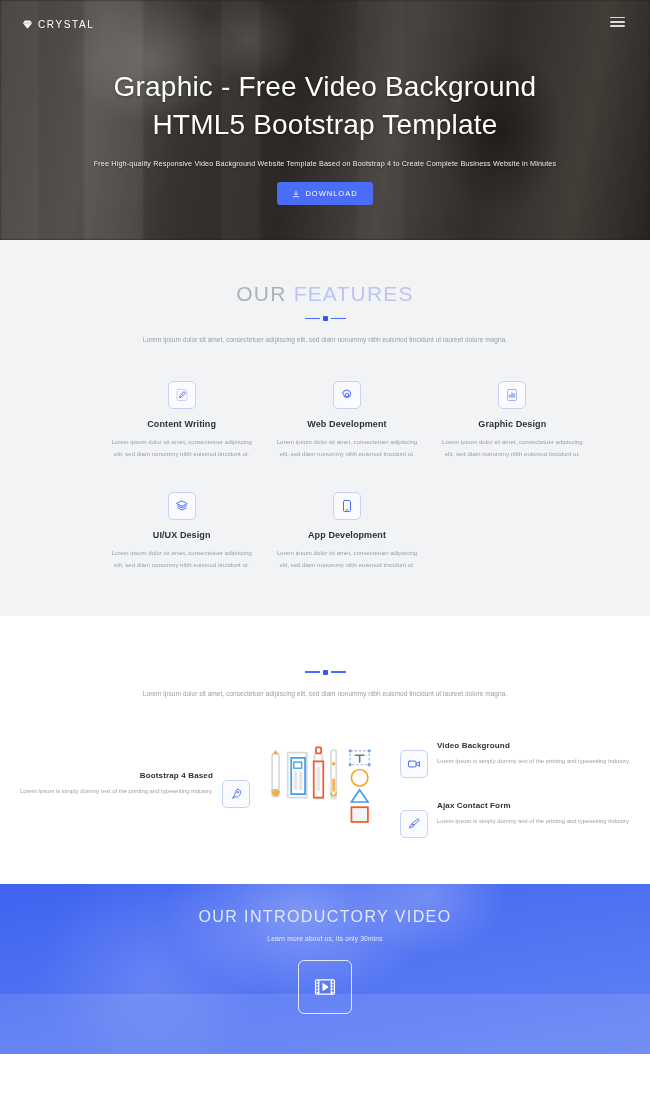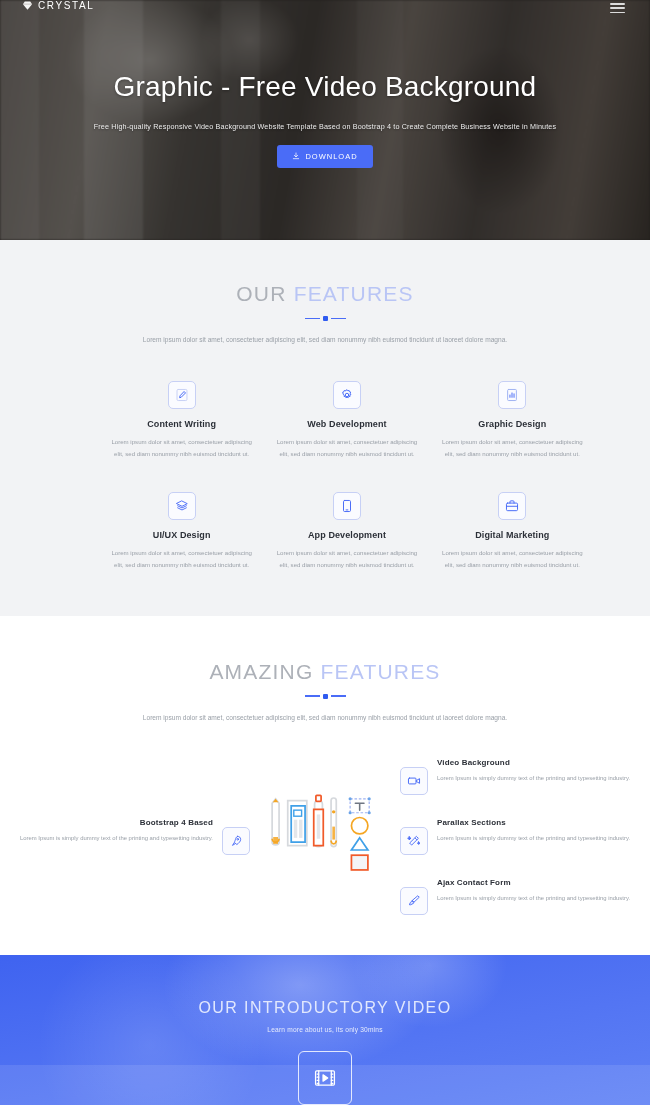--- a/index.html
+++ b/index.html
@@ -29,21 +29,21 @@
       linear-gradient(90deg, rgba(255,255,255,.10) 0 6%, transparent 6% 13%,
         rgba(255,255,255,.16) 13% 22%, transparent 22% 34%,
         rgba(255,255,255,.08) 34% 40%, transparent 40% 55%,
         rgba(255,255,255,.05) 55% 62%, transparent 62% 100%);
   }
   .hero-shade { position:absolute; inset:0; background:rgba(20,17,15,.46); }
   .hero-inner { position:relative; z-index:3; height:100%; }
 
   .navbar {
     position:absolute; top:0; left:0; right:0; height:30px;
-    display:flex; align-items:flex-start; justify-content:space-between;
+    display:flex; align-items:flex-end; justify-content:space-between;
     padding:0 22px;
     gap:48px;
   }
   .logo { display:flex; align-items:center; gap:5px; }
   .logo-text {
     color:#fff; font-size:10px; letter-spacing:1.6px; font-weight:400;
   }
   .gem-icon { width:11px; height:11px; display:block; }
   .hamburger { display:flex; flex-direction:column; gap:2.5px; cursor:pointer; padding:3px; }
   .hamburger span { display:block; width:15px; height:1.8px; background:#dcdcdc; border-radius:1px; }
@@ -142,21 +142,21 @@
       radial-gradient(ellipse 190px 120px at 300px 30px, rgba(255,255,255,.30), transparent 72%),
       radial-gradient(ellipse 110px 90px at 430px 10px, rgba(255,255,255,.22), transparent 70%),
       radial-gradient(ellipse 150px 150px at 150px 90px, rgba(255,255,255,.13), transparent 75%),
       linear-gradient(170deg,#3f63f0 0%,#5375f3 55%,#6183f5 100%);
   }
   .video-bg:after{
     content:""; position:absolute; left:0; right:0; top:110px; bottom:0;
     background:rgba(255,255,255,.10);
   }
   .video-inner {
-    position:relative; z-index:3; text-align:center; padding-top:44px;
+    position:relative; z-index:3; text-align:center; padding-top:24px;
   }
   .video-title {
     color:#e2e8fd; font-size:16px; font-weight:300; letter-spacing:1.4px;
   }
   .video-sub { color:#e6ebfd; font-size:6.6px; margin-top:9px; letter-spacing:.2px; }
   .play-btn {
     width:54px; height:54px; margin:18px auto 0;
     border:1.4px solid rgba(255,255,255,.82); border-radius:6px;
     display:flex; align-items:center; justify-content:center; cursor:pointer;
     background:transparent;
@@ -184,20 +184,21 @@
       <div class="hamburger">
         <span></span>
         <span></span>
         <span></span>
       </div>
     </nav>
 
     <div class="hero-content">
       <h1 class="hero-title">
         <span>Graphic - Free Video Background</span><br>
+        <span>HTML5 Bootstrap Template</span>
       </h1>
       <p class="hero-sub">Free High-quality Responsive Video Background Website Template Based on Bootstrap 4 to Create Complete Business Website in Minutes</p>
       <button class="btn-download">
         <span>
           <svg class="dl-icon" viewBox="0 0 24 24" fill="none" stroke="#ffffff" stroke-width="2.2" stroke-linecap="round" stroke-linejoin="round">
             <path d="M12 3v11"></path>
               <path d="M7 10l5 5 5-5"></path>
               <path d="M4 20h16"></path>
           </svg>
         </span>
@@ -271,40 +272,26 @@
       <div class="icon-box">
         <svg viewBox="0 0 24 24" fill="none" stroke="#4a6cf7" stroke-width="1.7" stroke-linecap="round" stroke-linejoin="round">
           <rect x="6" y="2.5" width="12" height="19" rx="2"></rect>
           <path d="M10.5 18.7h3"></path>
         </svg>
       </div>
       <div class="svc-title">App Development</div>
       <div class="svc-desc">Lorem ipsum dolor sit amet, consectetuer adipiscing elit, sed diam nonummy nibh euismod tincidunt ut.</div>
     </div>
 
-    <div class="svc">
-      <div class="icon-box">
-        <svg viewBox="0 0 24 24" fill="none" stroke="#4a6cf7" stroke-width="1.7" stroke-linecap="round" stroke-linejoin="round">
-          <rect x="2.5" y="7" width="19" height="13" rx="2"></rect>
-          <path d="M8.5 7V4.8a1.6 1.6 0 011.6-1.6h3.8a1.6 1.6 0 011.6 1.6V7"></path>
-          <path d="M2.5 12.5h19"></path>
-        </svg>
-      </div>
-      <div class="svc-title">Digital Marketing</div>
-      <div class="svc-desc">Lorem ipsum dolor sit amet, consectetuer adipiscing elit, sed diam nonummy nibh euismod tincidunt ut.</div>
-    </div>
 
   </div>
 </section>
 
 <section class="features">
   <div class="section-head">
-    <div class="sec-title">
-      <span class="t1">AMAZING </span><span class="t2">FEATURES</span>
-    </div>
     <div class="divider">
       <span class="line"></span>
       <span class="dot"></span>
       <span class="line"></span>
     </div>
     <p class="sec-desc">Lorem ipsum dolor sit amet, consectetuer adipiscing elit, sed diam nonummy nibh euismod tincidunt ut laoreet dolore magna.</p>
   </div>
 
   <div class="feat-wrap">
 
@@ -375,34 +362,20 @@
             <rect x="2.5" y="7" width="13" height="10" rx="1.6"></rect>
             <path d="M16.5 11l5-3v8l-5-3z"></path>
           </svg>
         </div>
         <div class="feat-body">
           <div class="feat-title">Video Background</div>
           <div class="feat-desc">Lorem Ipsum is simply dummy text of the printing and typesetting industry.</div>
         </div>
       </div>
 
-      <div class="feat right">
-        <div class="feat-ico">
-          <svg viewBox="0 0 24 24" fill="none" stroke="#4a6cf7" stroke-width="1.6" stroke-linecap="round" stroke-linejoin="round">
-            <path d="M16.5 4.5l3 3L8 19l-3-3z"></path>
-            <path d="M14 7l3 3"></path>
-            <path d="M4 4.5l.9 2 2 .9-2 .9L4 10.3l-.9-2-2-.9 2-.9z" fill="#4a6cf7"></path>
-            <path d="M20 13.5l.7 1.5 1.5.7-1.5.7-.7 1.5-.7-1.5-1.5-.7 1.5-.7z" fill="#4a6cf7"></path>
-          </svg>
-        </div>
-        <div class="feat-body">
-          <div class="feat-title">Parallax Sections</div>
-          <div class="feat-desc">Lorem Ipsum is simply dummy text of the printing and typesetting industry.</div>
-        </div>
-      </div>
 
       <div class="feat right">
         <div class="feat-ico">
           <svg viewBox="0 0 24 24" fill="none" stroke="#4a6cf7" stroke-width="1.6" stroke-linecap="round" stroke-linejoin="round">
             <path d="M19 3.5l2 2-9 8.5-2.5-2.5z"></path>
             <path d="M9 12l3 3-3.5 2.5c-1.6 1.2-3.6 1.3-5 .4 1.5-.6 2-1.6 2.3-3 .2-1.2 1.4-2.4 3.2-2.9z" fill="#4a6cf7" fill-opacity=".18"></path>
           </svg>
         </div>
         <div class="feat-body">
           <div class="feat-title">Ajax Contact Form</div>

